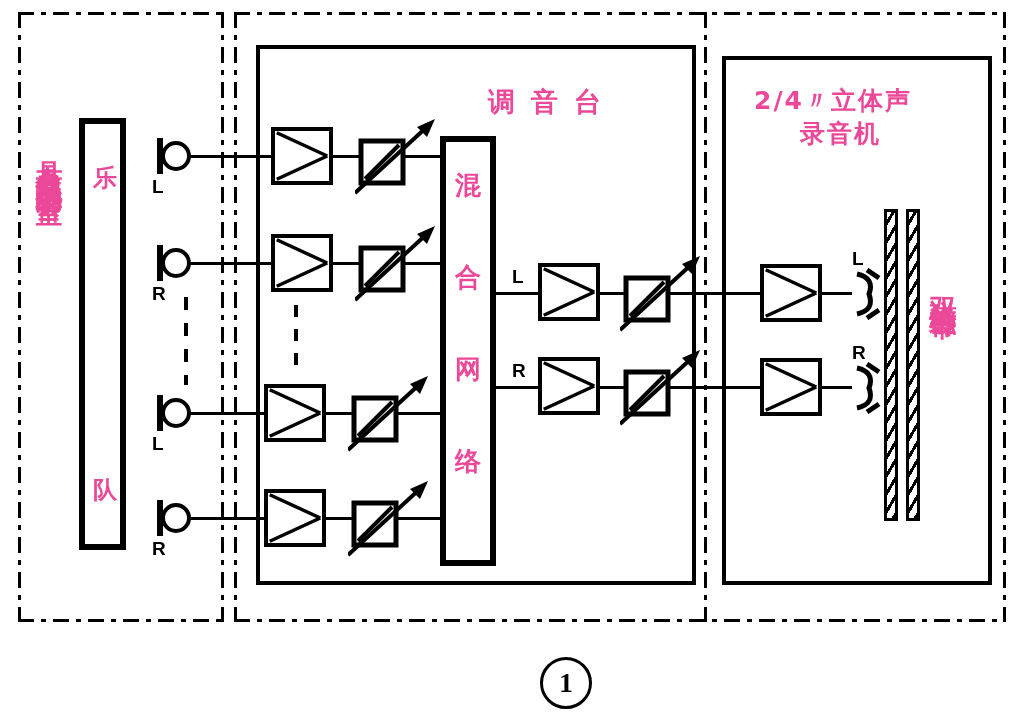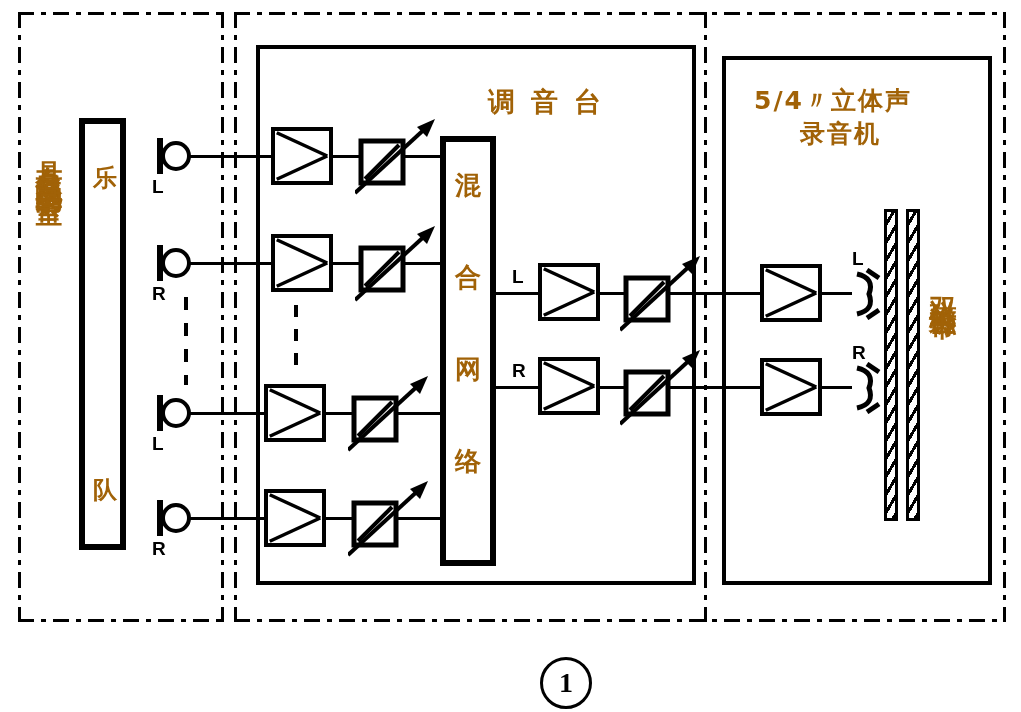--- a/index.html
+++ b/index.html
@@ -9,21 +9,21 @@
   
   .abs{position:absolute;}
   .solid{border:3px solid #000;box-sizing:border-box;background:transparent;}
   .wire{background:#000;position:absolute;height:3px;}
   .dd-h{position:absolute;height:3px;
     background:repeating-linear-gradient(90deg,#000 0 16px,#fff 16px 23px,#000 23px 28px,#fff 28px 35px);}
   .dd-v{position:absolute;width:3px;
     background:repeating-linear-gradient(180deg,#000 0 16px,#fff 16px 23px,#000 23px 28px,#fff 28px 35px);}
 
   
-  .cn{font-family:"DejaVu Sans","Liberation Sans",sans-serif;font-weight:bold;color:#a16207;}
+  .cn{font-family:"DejaVu Sans","Liberation Sans",sans-serif;font-weight:bold;color:#ec4899;}
   .vtext{writing-mode:vertical-rl;text-orientation:upright;letter-spacing:4px;}
   .label{font-family:"Liberation Sans",sans-serif;font-weight:bold;color:#000;}
 
   
   .amp{position:absolute;box-sizing:border-box;border:4px solid #000;background:#fff;}
   .amp svg{display:block;width:100%;height:100%;}
 
   
   .atten{position:absolute;}
   .atten svg{display:block;}
@@ -226,21 +226,21 @@
       <rect x="6" y="26" width="42" height="42" fill="#fff" stroke="#000" stroke-width="5"></rect>
       <line x1="10" y1="64" x2="44" y2="30" stroke="#000" stroke-width="4"></line>
       <line x1="0" y1="78" x2="74" y2="10" stroke="#000" stroke-width="4"></line>
       <polygon points="80,4 62,12 72,22" fill="#000"></polygon>
     </svg>
   </div>
 
   <div class="wire" style="left:668px;top:292px;width:92px;"></div>
   <div class="wire" style="left:668px;top:386px;width:92px;"></div>
 
-  <div class="cn abs" style="left:754px;top:84px;font-size:25px;letter-spacing:2px;">5/4〃立体声</div>
+  <div class="cn abs" style="left:754px;top:84px;font-size:25px;letter-spacing:2px;">2/4〃立体声</div>
   <div class="cn abs" style="left:800px;top:117px;font-size:25px;letter-spacing:2px;">录音机</div>
 
   <div class="amp" style="left:760px;top:264px;width:62px;height:58px;">
     <svg viewBox="0 0 62 58" preserveAspectRatio="none">
       <line x1="2" y1="2" x2="60" y2="29" stroke="#000" stroke-width="4"></line>
       <line x1="2" y1="56" x2="60" y2="29" stroke="#000" stroke-width="4"></line>
     </svg>
   </div>
   <div class="amp" style="left:760px;top:358px;width:62px;height:58px;">
     <svg viewBox="0 0 62 58" preserveAspectRatio="none">

